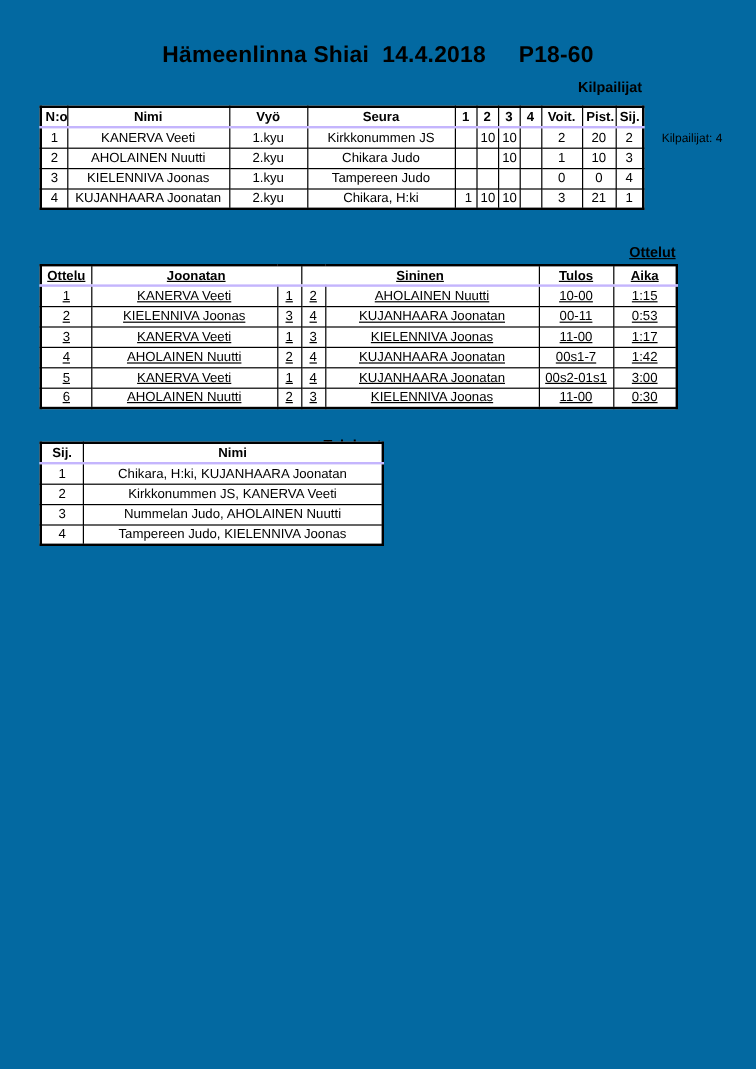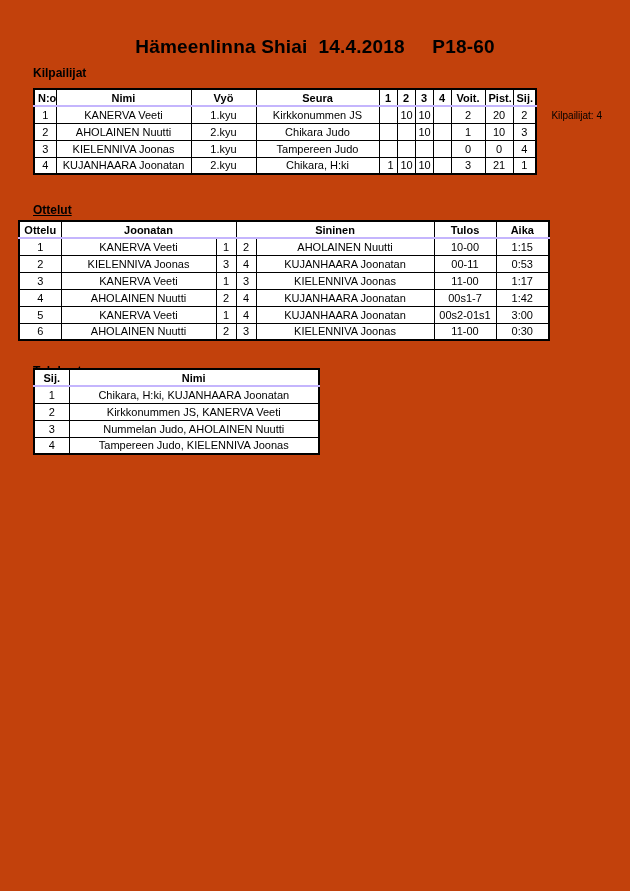--- a/index.html
+++ b/index.html
@@ -3,49 +3,49 @@
 <meta charset="utf-8">
 <style>
   * { margin: 0; padding: 0; box-sizing: border-box; }
   html, body { background: #fff; }
   body {
     width: 630px; height: 891px;
     position: relative;
     font-family: "Liberation Sans", sans-serif;
     color: #000;
   }
-  .page { position: absolute; inset: 0; background: #c2410c; }
+  .page { position: absolute; inset: 0; background: #0369a1; }
 
   .title {
     position: absolute; top: 36px; left: 0; width: 630px;
     text-align: center; font-weight: bold; font-size: 19px;
     white-space: pre; letter-spacing: 0.2px;
   }
   .count {
     position: absolute; top: 80px; right: 28px;
     font-size: 10px;
     margin-top: 30px;
   }
   .sec {
     position: absolute; font-weight: bold; font-size: 12px;
-    text-align: left;
+    text-align: right;
   }
   .sec1 { top: 66px;  left: 33px; width: 502px; }
   .sec2 { top: 203px; left: 33px; width: 530px; text-decoration: underline; }
   .sec3 { top: 351px; left: 33px; width: 285px; margin-top: 13px; }
 
   table {
     position: absolute;
     border-collapse: collapse;
     table-layout: fixed;
     border: 2px solid #000;
     background: #fff;
   }
   .t1 { top: 88px;  left: 33px; width: 502px; }
-  .t2 { top: 220px; left: 18px; width: 530px; }
+  .t2 { top: 220px; left: 33px; width: 530px; text-decoration: underline; }
   .t3 { top: 368px; left: 33px; width: 285px; }
 
   th, td {
     border: 1px solid #000;
     font-size: 11px;
     height: 17px;
     padding: 0 3px;
     white-space: nowrap;
     overflow: hidden;
     vertical-align: middle;

